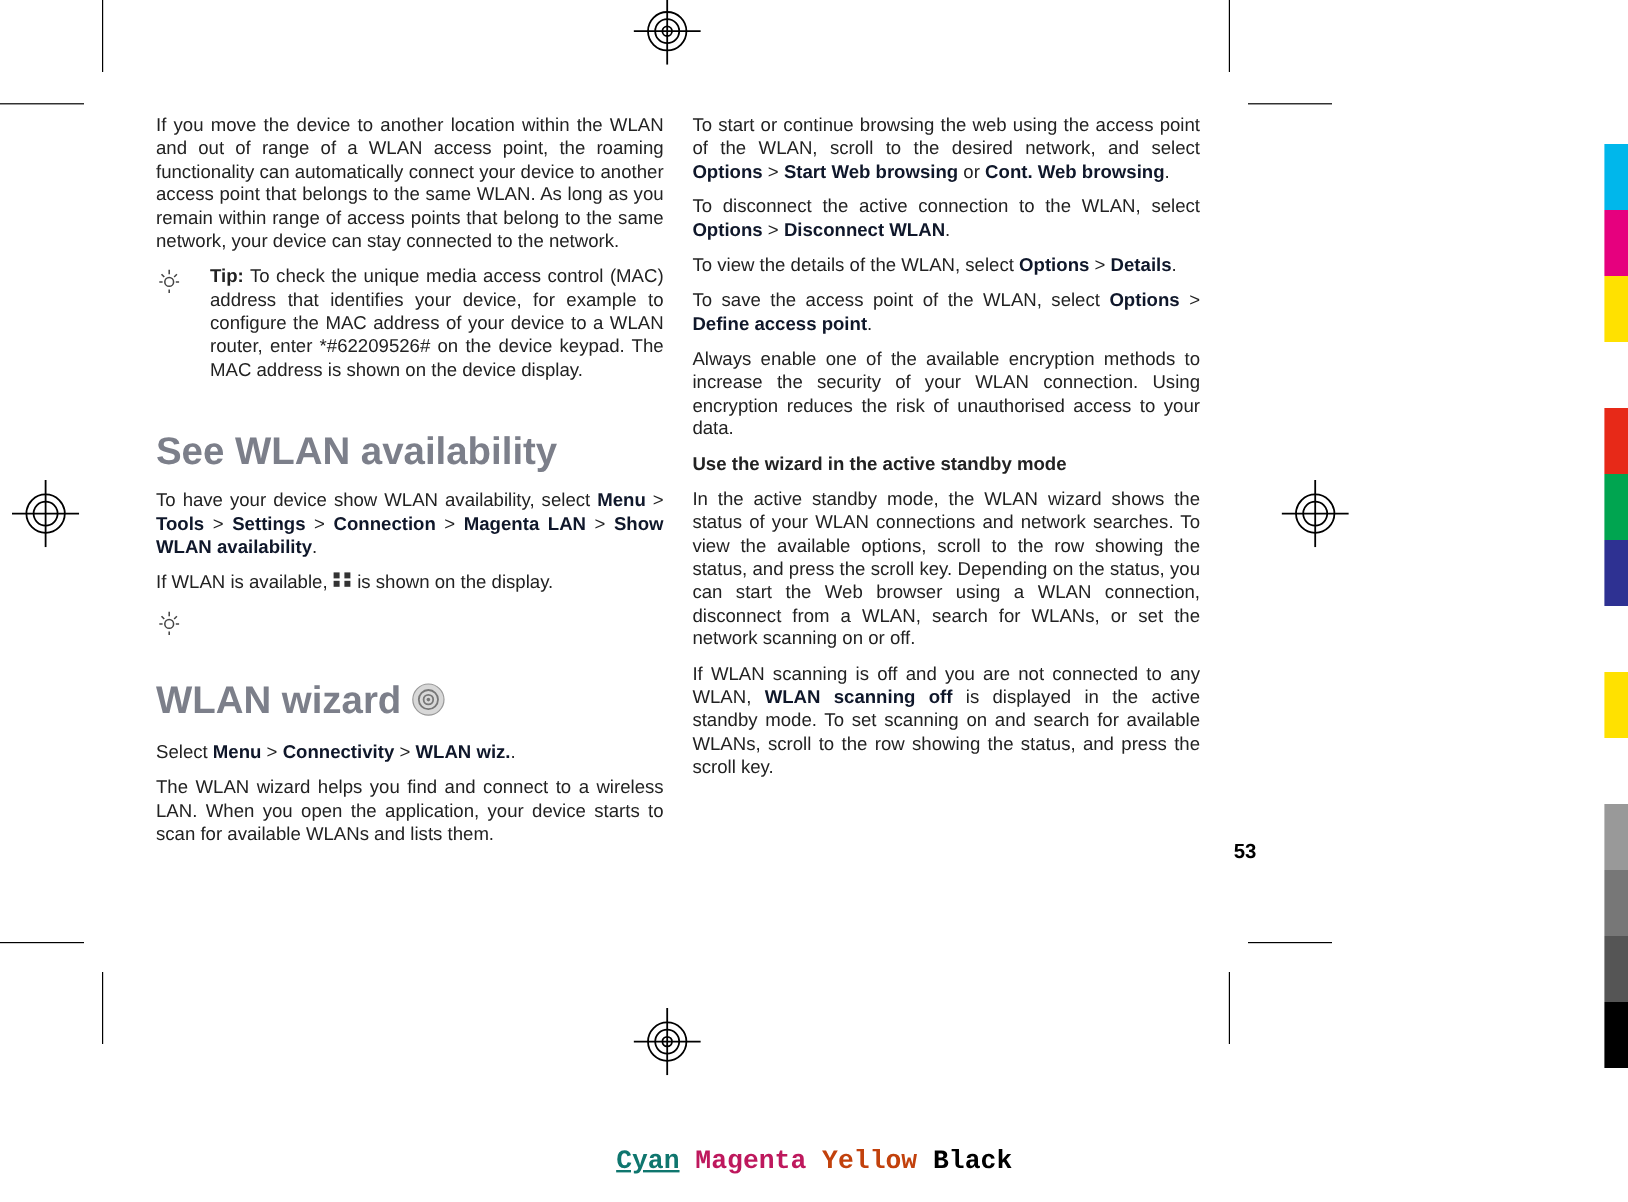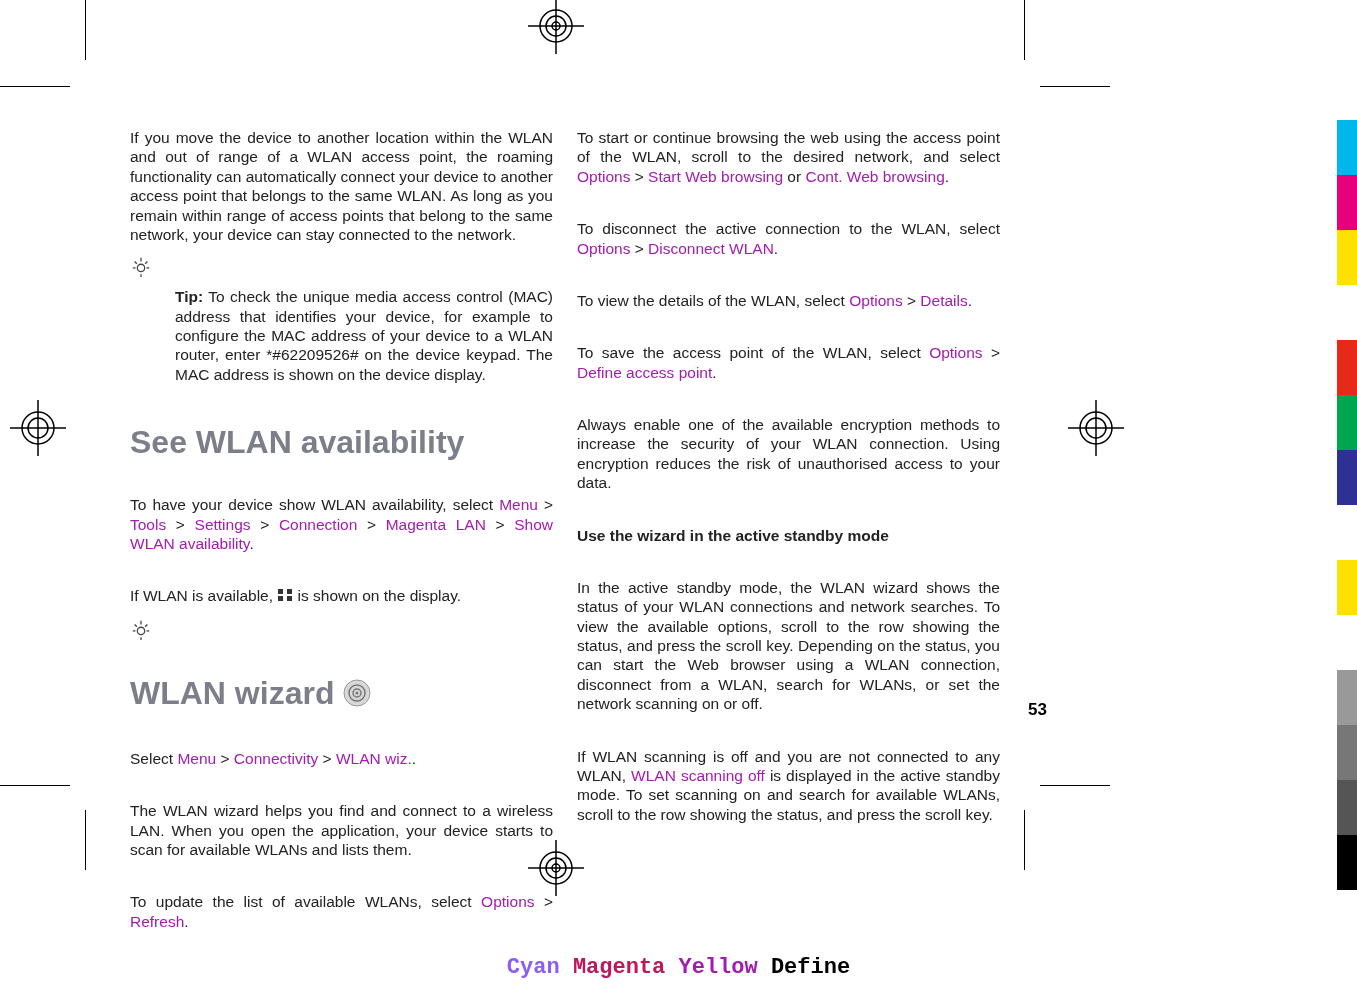--- a/index.html
+++ b/index.html
@@ -1,28 +1,28 @@
 <!DOCTYPE html>
 <html><head>
 <meta charset="utf-8">
 <style>
 * { margin: 0; padding: 0; box-sizing: border-box; }
 body { font-family: Arial, Helvetica, sans-serif; background: #fff; width: 1357px; height: 1002px; position: relative; }
 .page { position: absolute; top: 95px; left: 130px; width: 870px; display: flex; gap: 24px; }
 .col { width: 50%; font-size: 15.5px; line-height: 1.25; color: #222; }
-.col p { margin-bottom: 10px; text-align: justify; margin-top: 33px; }
+.col p { margin-bottom: 10px; text-align: justify; }
 .tip { display: flex; gap: 21px; margin-bottom: 10px; }
 .tip-icon { flex-shrink: 0; width: 24px; padding-top: 2px; }
 .tip-icon svg { width: 22px; height: 22px; }
 h2 { color: #7c7f8a; font-size: 32px; font-weight: bold; margin: 28px 0 12px; }
-.ui { color: #a21caf; font-weight: normal; }
+.ui { color: #0f172a; font-weight: bold; }
 .inline-icon { display: inline-block; vertical-align: middle; }
 .page-num { position: absolute; right: 310px; top: 700px; font-weight: bold; font-size: 17px; }
 .cmyk { position: absolute; bottom: 22px; left: 50%; transform: translateX(-50%); font-family: "Courier New", monospace; font-size: 22px; font-weight: bold; }
-.cmyk .c { color: #8b5cf6; } .cmyk .m { color: #be185d; } .cmyk .y { color: #a21caf; } .cmyk .k { color: #000; }
+.cmyk .c { color: #0f766e; text-decoration: underline; } .cmyk .m { color: #be185d; } .cmyk .y { color: #c2410c; } .cmyk .k { color: #000; }
 .colorbars { position: absolute; right: 0; top: 65px; width: 20px; }
 .colorbars div { width: 20px; height: 55px; }
 .reg { position: absolute; }
 .reg svg { width: 56px; height: 56px; }
 .cropline { position: absolute; background: #000; }
 </style>
 </head>
 <body>
 
 <div class="reg" style="top:-2px; left:528px;"><svg viewBox="0 0 56 56">
@@ -127,21 +127,20 @@
             <circle cx="14" cy="14" r="13" fill="#d8d8d8" stroke="#999"></circle>
             <circle cx="14" cy="14" r="8" fill="none" stroke="#777" stroke-width="1.5"></circle>
             <circle cx="14" cy="14" r="4" fill="none" stroke="#777" stroke-width="1.5"></circle>
             <circle cx="14" cy="14" r="1.5" fill="#777"></circle>
           </svg></span></h2>
 
     <p><span>Select </span><span class="ui">Menu</span><span> &gt; </span><span class="ui">Connectivity</span><span> &gt; </span><span class="ui">WLAN wiz.</span>.</p>
 
     <p>The WLAN wizard helps you find and connect to a wireless LAN. When you open the application, your device starts to scan for available WLANs and lists them.</p>
 
-    <p><span>To update the list of available WLANs, select </span><span class="ui">Options</span><span> &gt; </span><span class="ui">Refresh</span>.</p>
   </div>
 
   <div class="col">
     <p><span>To start or continue browsing the web using the access point of the WLAN, scroll to the desired network, and select </span><span class="ui">Options</span><span> &gt; </span><span class="ui">Start Web browsing</span><span> or </span><span class="ui">Cont. Web browsing</span>.</p>
 
     <p><span>To disconnect the active connection to the WLAN, select </span><span class="ui">Options</span><span> &gt; </span><span class="ui">Disconnect WLAN</span>.</p>
 
     <p><span>To view the details of the WLAN, select </span><span class="ui">Options</span><span> &gt; </span><span class="ui">Details</span>.</p>
 
     <p><span>To save the access point of the WLAN, select </span><span class="ui">Options</span><span> &gt; </span><span class="ui">Define access point</span>.</p>
@@ -152,14 +151,14 @@
 
     <p>In the active standby mode, the WLAN wizard shows the status of your WLAN connections and network searches. To view the available options, scroll to the row showing the status, and press the scroll key. Depending on the status, you can start the Web browser using a WLAN connection, disconnect from a WLAN, search for WLANs, or set the network scanning on or off.</p>
 
     <p><span>If WLAN scanning is off and you are not connected to any WLAN, </span><span class="ui">WLAN scanning off</span><span> is displayed in the active standby mode. To set scanning on and search for available WLANs, scroll to the row showing the status, and press the scroll key.</span></p>
   </div>
 </div>
 
 <div class="page-num">53</div>
 
 <div class="cmyk">
-  <span class="c">Cyan</span> <span class="m">Magenta</span> <span class="y">Yellow</span> <span class="k">Define</span>
+  <span class="c">Cyan</span> <span class="m">Magenta</span> <span class="y">Yellow</span> <span class="k">Black</span>
 </div>
 
 </body></html>

